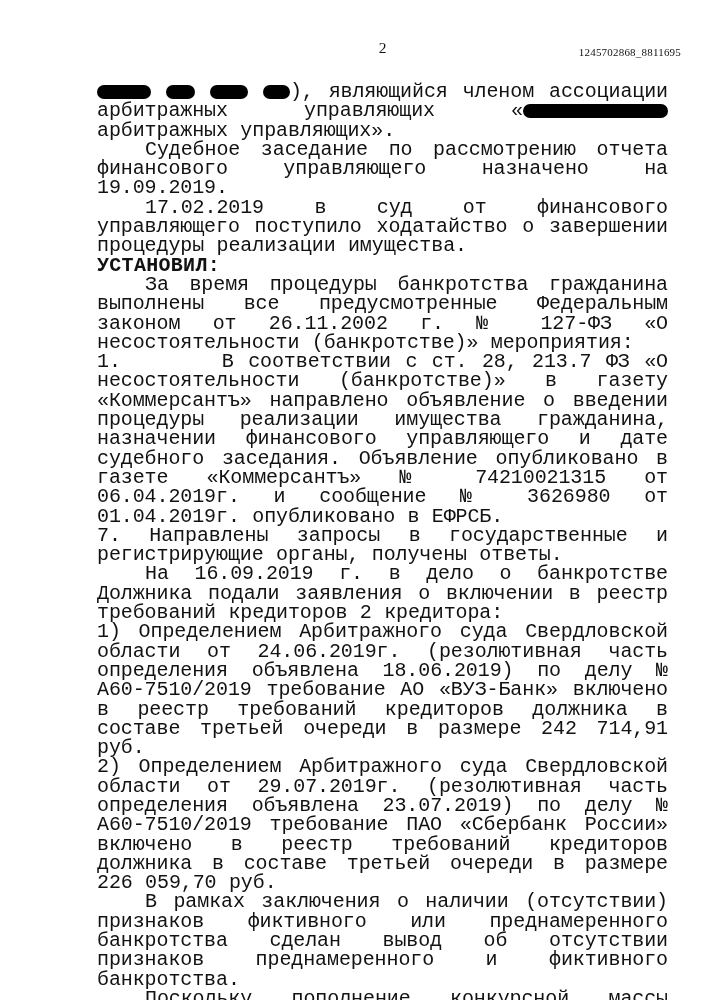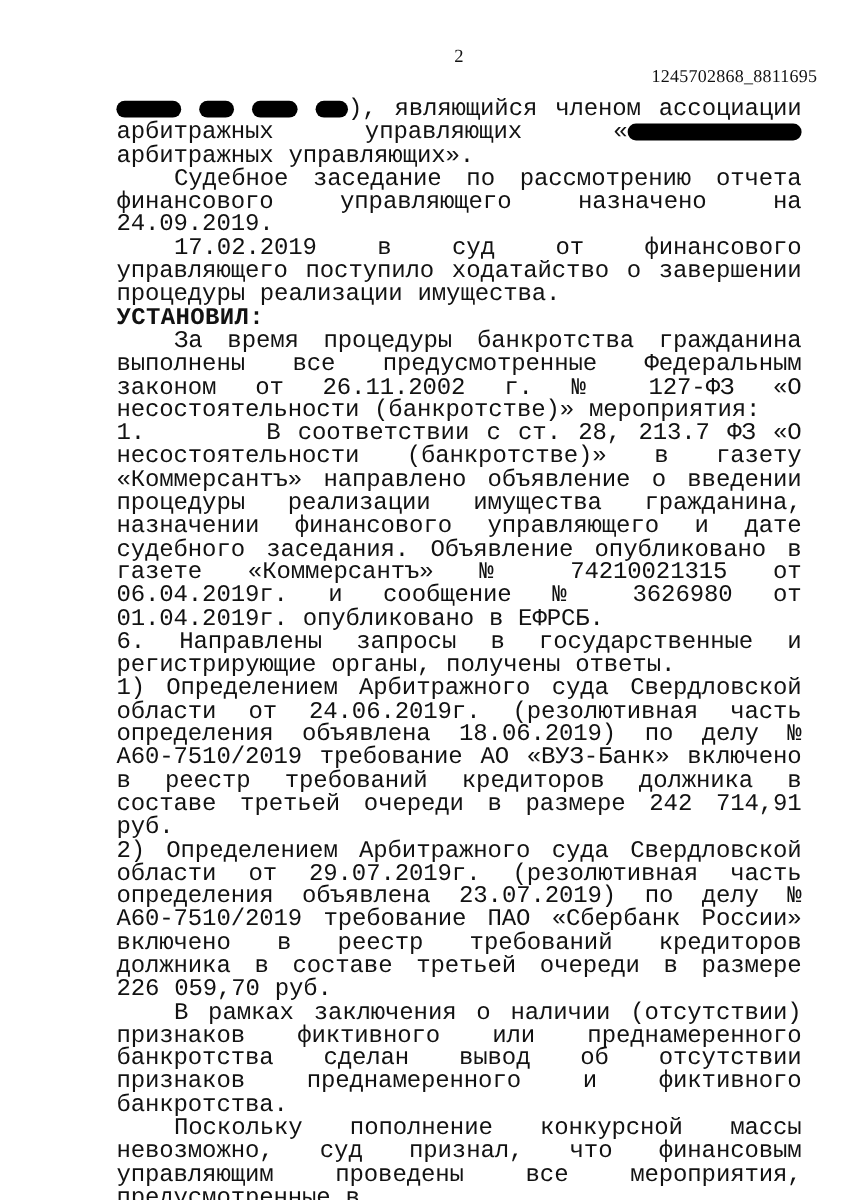--- a/index.html
+++ b/index.html
@@ -27,22 +27,22 @@
   }
   .page-num {
     position: absolute;
     left: 0;
     right: 0;
     text-align: center;
   }
   .doc-id {
     position: absolute;
     right: -13px;
-    top: 17px;
-    font-size: 15px;
+    top: 5px;
+    font-size: 11px;
     letter-spacing: 0.2px;
     white-space: nowrap;
   }
   .content {
     position: absolute;
     top: 82px;
     left: 97px;
     width: 571px;
     font-size: 20px;
     line-height: 19.3px;
@@ -73,24 +73,25 @@
 </head>
 <body>
 
 <div class="page">
   <div class="page-header">
     <div class="page-num">2</div>
     <div class="doc-id">1245702868_8811695</div>
   </div>
   <div class="content">
       <p class="body"><span class="redact" style="width: 54px; background: rgb(0, 0, 0);"></span> <span class="redact" style="width: 29px; background: rgb(0, 0, 0);"></span> <span class="redact" style="width: 38px; background: rgb(0, 0, 0);"></span> <span class="redact" style="width: 27px; background: rgb(0, 0, 0);"></span>), являющийся членом ассоциации арбитражных управляющих «<span class="redact" style="width: 145px; background: rgb(0, 0, 0);"></span>арбитражных управляющих».</p>
-      <p class="indent">Судебное заседание по рассмотрению отчета финансового управляющего назначено на 24.09.2019.</p>
+      <p class="indent">Судебное заседание по рассмотрению отчета финансового управляющего назначено на 19.09.2019.</p>
       <p class="indent">17.02.2019 в суд от финансового управляющего поступило ходатайство о завершении процедуры реализации имущества.</p>
       <p class="heading">УСТАНОВИЛ:</p>
       <p class="indent">За время процедуры банкротства гражданина выполнены все предусмотренные Федеральным законом от 26.11.2002 г. № 127-ФЗ «О несостоятельности (банкротстве)» мероприятия:</p>
       <p class="body">1.&nbsp;&nbsp;&nbsp;&nbsp;&nbsp;&nbsp;&nbsp;В соответствии с ст. 28, 213.7 ФЗ «О несостоятельности (банкротстве)» в газету «Коммерсантъ» направлено объявление о введении процедуры реализации имущества гражданина, назначении финансового управляющего и дате судебного заседания. Объявление опубликовано в газете «Коммерсантъ» № 74210021315 от 06.04.2019г. и сообщение № 3626980 от 01.04.2019г. опубликовано в ЕФРСБ.</p>
-      <p class="body">6. Направлены запросы в государственные и регистрирующие органы, получены ответы.</p>
+      <p class="body">7. Направлены запросы в государственные и регистрирующие органы, получены ответы.</p>
+      <p class="indent">На 16.09.2019 г. в дело о банкротстве Должника подали заявления о включении в реестр требований кредиторов 2 кредитора:</p>
       <p class="body">1) Определением Арбитражного суда Свердловской области от 24.06.2019г. (резолютивная часть определения объявлена 18.06.2019) по делу № А60-7510/2019 требование АО «ВУЗ-Банк» включено в реестр требований кредиторов должника в составе третьей очереди в размере 242 714,91 руб.</p>
       <p class="body">2) Определением Арбитражного суда Свердловской области от 29.07.2019г. (резолютивная часть определения объявлена 23.07.2019) по делу № А60-7510/2019 требование ПАО «Сбербанк России» включено в реестр требований кредиторов должника в составе третьей очереди в размере 226 059,70 руб.</p>
       <p class="indent">В рамках заключения о наличии (отсутствии) признаков фиктивного или преднамеренного банкротства сделан вывод об отсутствии признаков преднамеренного и фиктивного банкротства.</p>
       <p class="indent">Поскольку пополнение конкурсной массы невозможно, суд признал, что финансовым управляющим проведены все мероприятия, предусмотренные в</p>
     </div>
 </div>
 
 </body></html>

